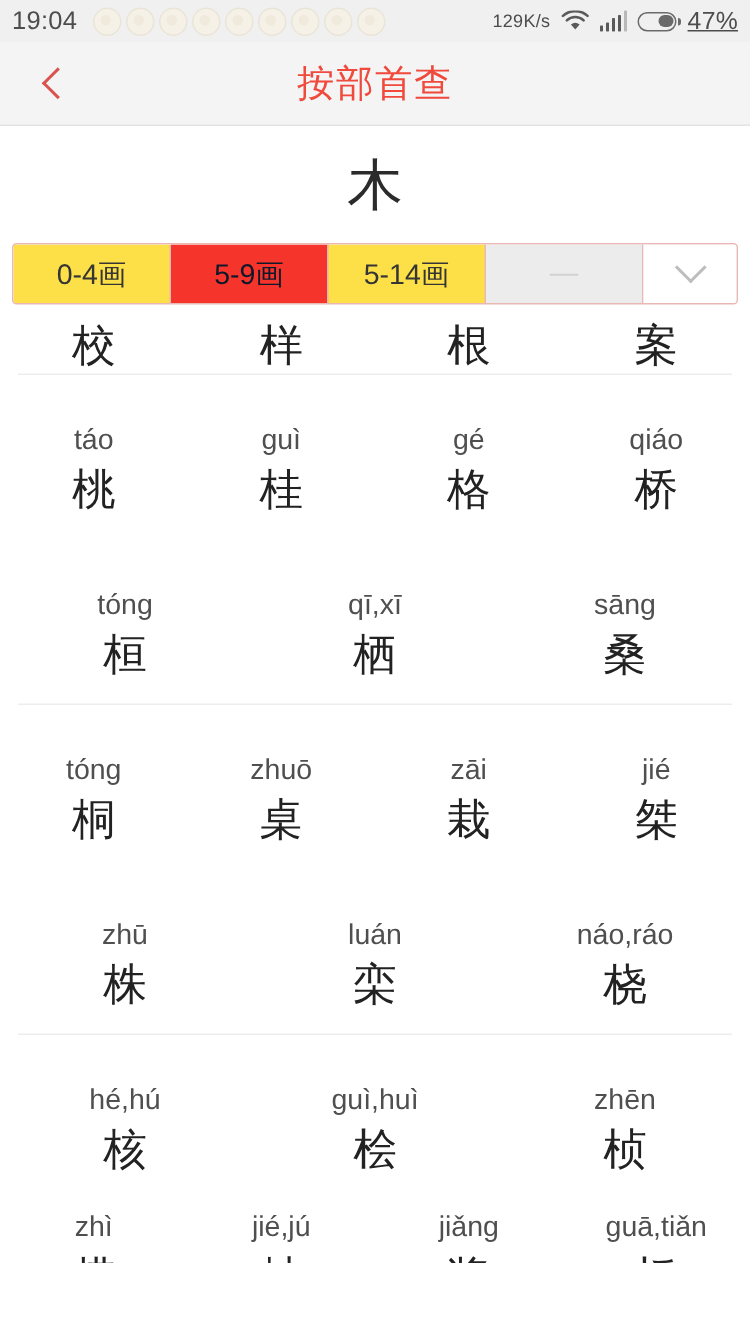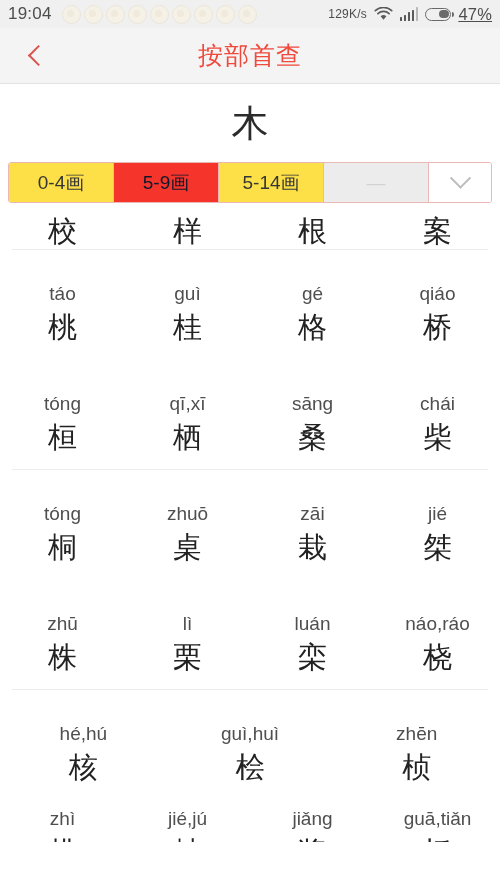--- a/index.html
+++ b/index.html
@@ -391,24 +391,20 @@
         <div class="hanzi">桓</div>
       </div>
       <div class="cell">
         <div class="pinyin">qī,xī</div>
         <div class="hanzi">栖</div>
       </div>
       <div class="cell">
         <div class="pinyin">sāng</div>
         <div class="hanzi">桑</div>
       </div>
-      <div class="cell">
-        <div class="pinyin">chái</div>
-        <div class="hanzi">柴</div>
-      </div>
     </div>
 
     <div class="grid-row">
       <div class="cell">
         <div class="pinyin">tóng</div>
         <div class="hanzi">桐</div>
       </div>
       <div class="cell">
         <div class="pinyin">zhuō</div>
         <div class="hanzi">桌</div>
@@ -422,24 +418,20 @@
         <div class="hanzi">桀</div>
       </div>
     </div>
 
     <div class="grid-row sep">
       <div class="cell">
         <div class="pinyin">zhū</div>
         <div class="hanzi">株</div>
       </div>
       <div class="cell">
-        <div class="pinyin">lì</div>
-        <div class="hanzi">栗</div>
-      </div>
-      <div class="cell">
         <div class="pinyin">luán</div>
         <div class="hanzi">栾</div>
       </div>
       <div class="cell">
         <div class="pinyin">náo,ráo</div>
         <div class="hanzi">桡</div>
       </div>
     </div>
 
     <div class="grid-row">

